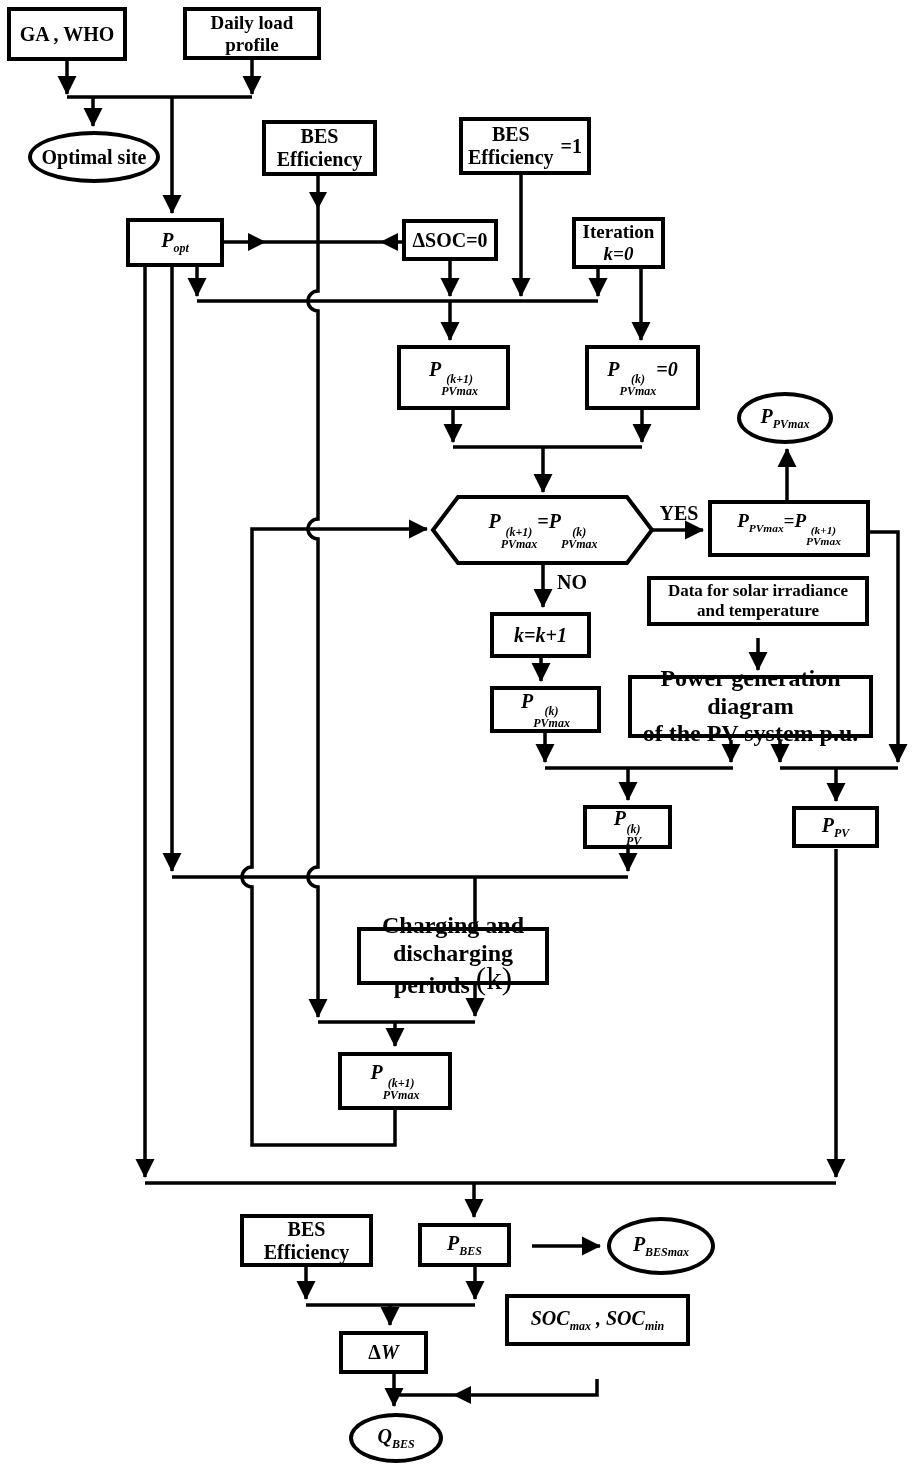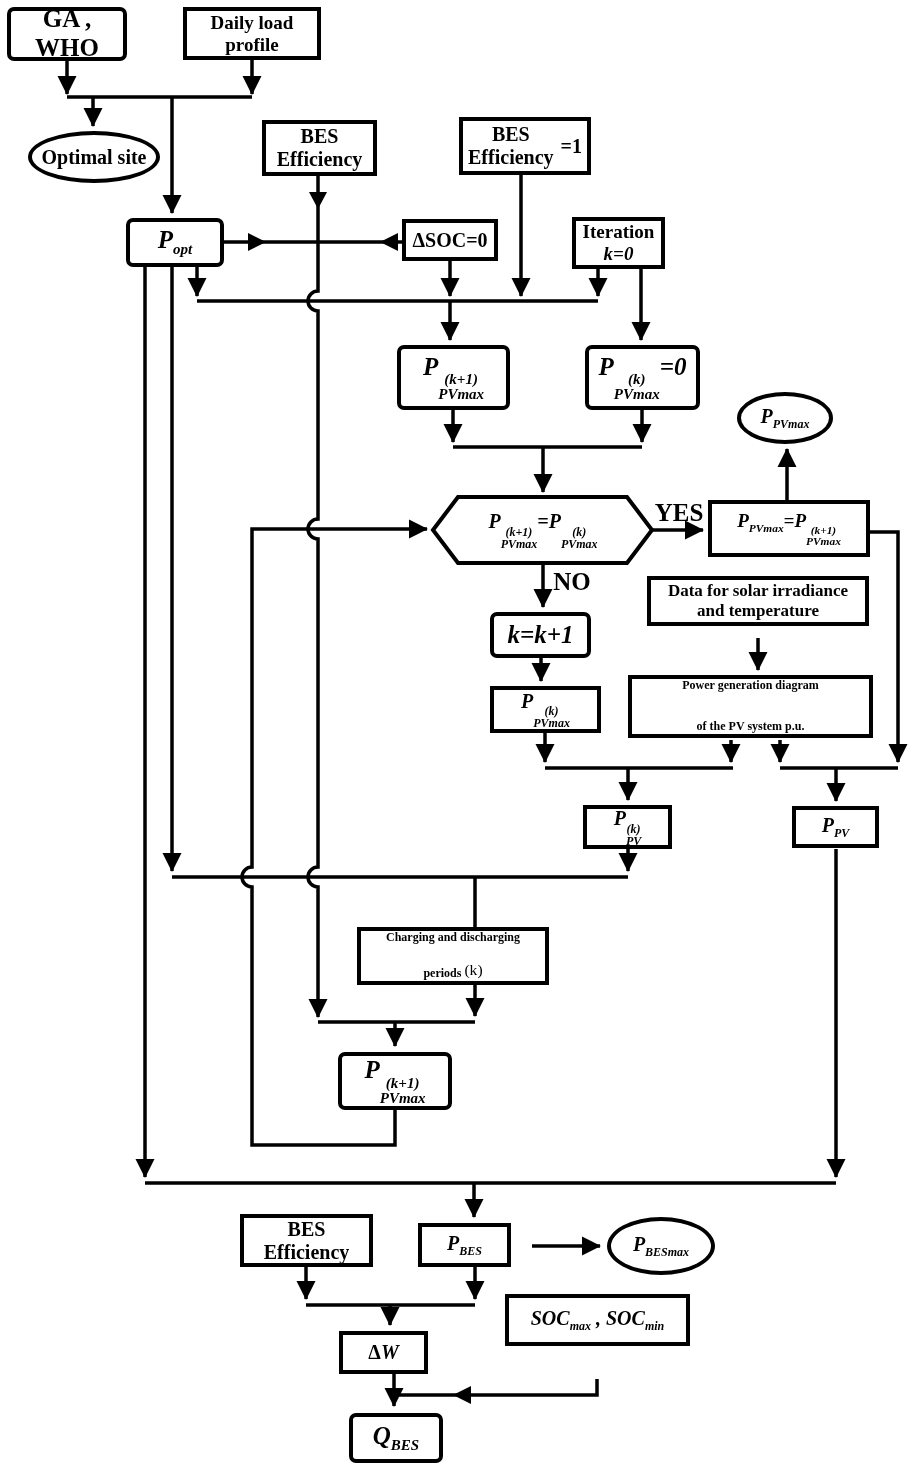--- a/index.html
+++ b/index.html
@@ -13,22 +13,22 @@
   .plain{border:none;background:transparent;}
   .row{display:flex;flex-direction:row;align-items:center;gap:7px;}
   .col{display:flex;flex-direction:column;align-items:center;}
   .math{font-style:italic;}
   .msub{font-size:0.6em;font-style:italic;vertical-align:-0.4em;letter-spacing:0;}
   .mss{display:inline-flex;flex-direction:column;align-items:center;
        vertical-align:-0.62em;line-height:1.0;font-size:0.6em;}
   .nd{font-style:normal;}
   .kk{font-weight:normal;font-size:1.3em;line-height:0.8;vertical-align:0.12em;
       font-family:"Liberation Serif","DejaVu Serif",serif;}
-  .fs17{font-size:17px;}.fs18{font-size:12px;justify-content:space-between;}.fs19{font-size:19px;}
-  .fs20{font-size:20px;}.fs21{font-size:25px;border-radius:7px;}
+  .fs17{font-size:17px;}.fs18{font-size:24px;}.fs19{font-size:19px;}
+  .fs20{font-size:20px;}.fs21{font-size:20px;}
 </style>
 </head>
 <body>
 
 <div class="stage">
 
   <svg class="wires" width="912" height="1473" viewBox="0 0 912 1473">
     <defs>
       <marker id="ah" viewBox="0 0 6 6" refX="5.7" refY="3" markerWidth="5.5" markerHeight="5.5" orient="auto" markerUnits="strokeWidth">
         <path d="M0,0 L6,3 L0,6 Z" fill="#000"></path>

